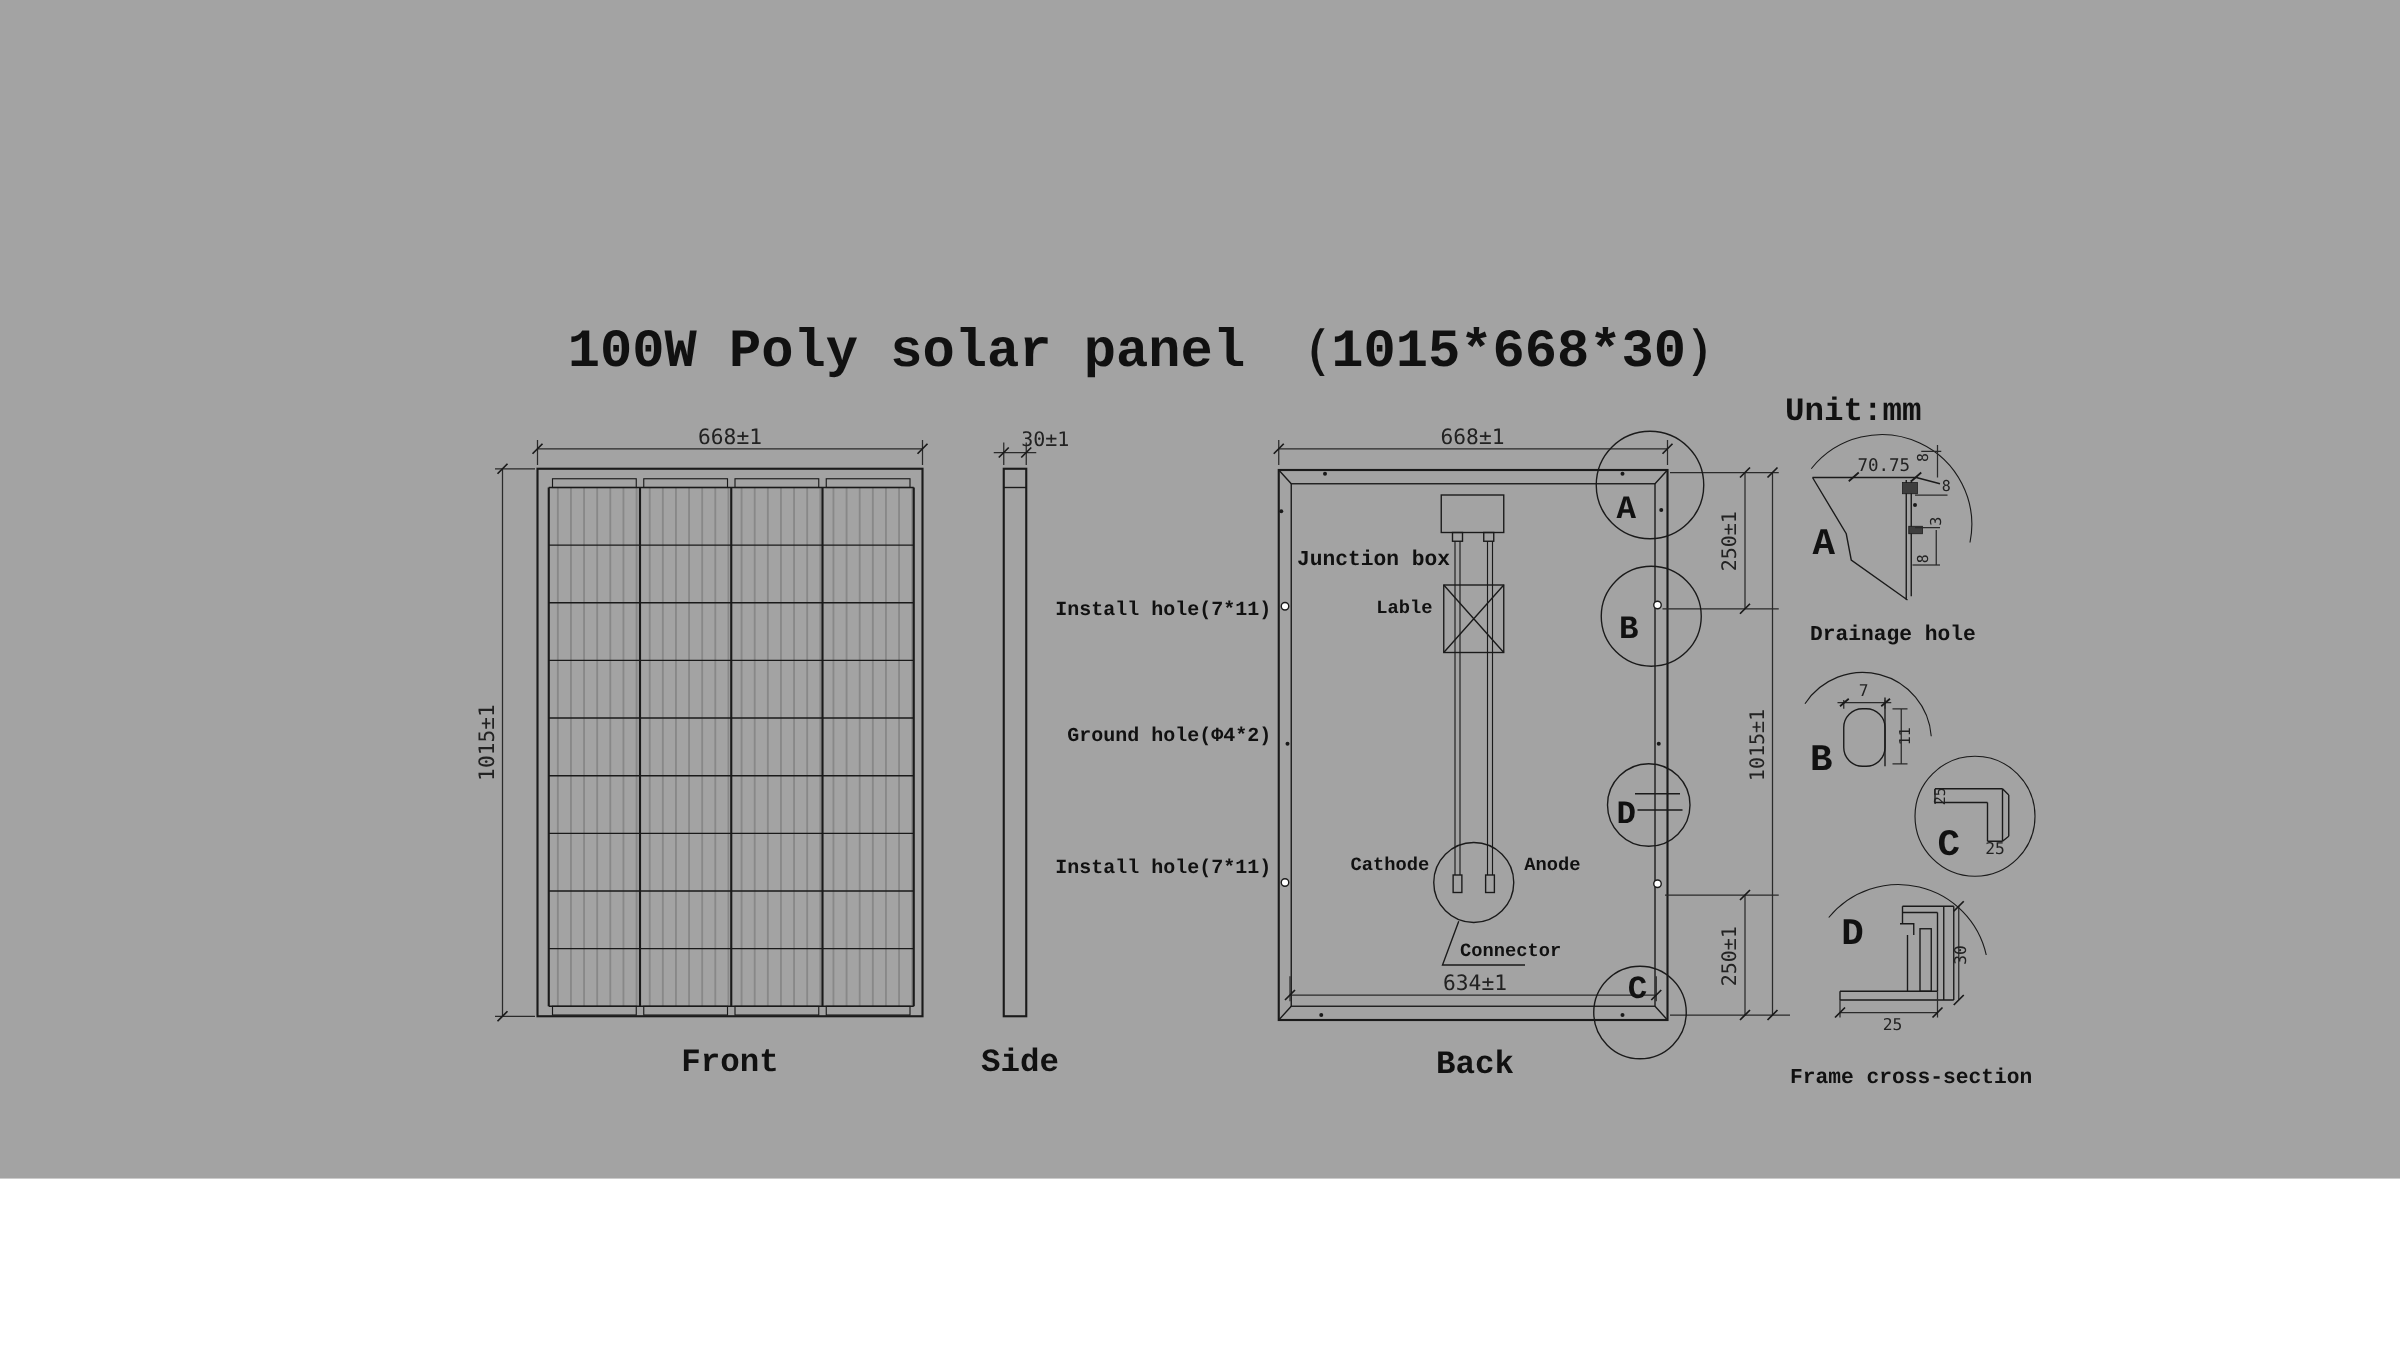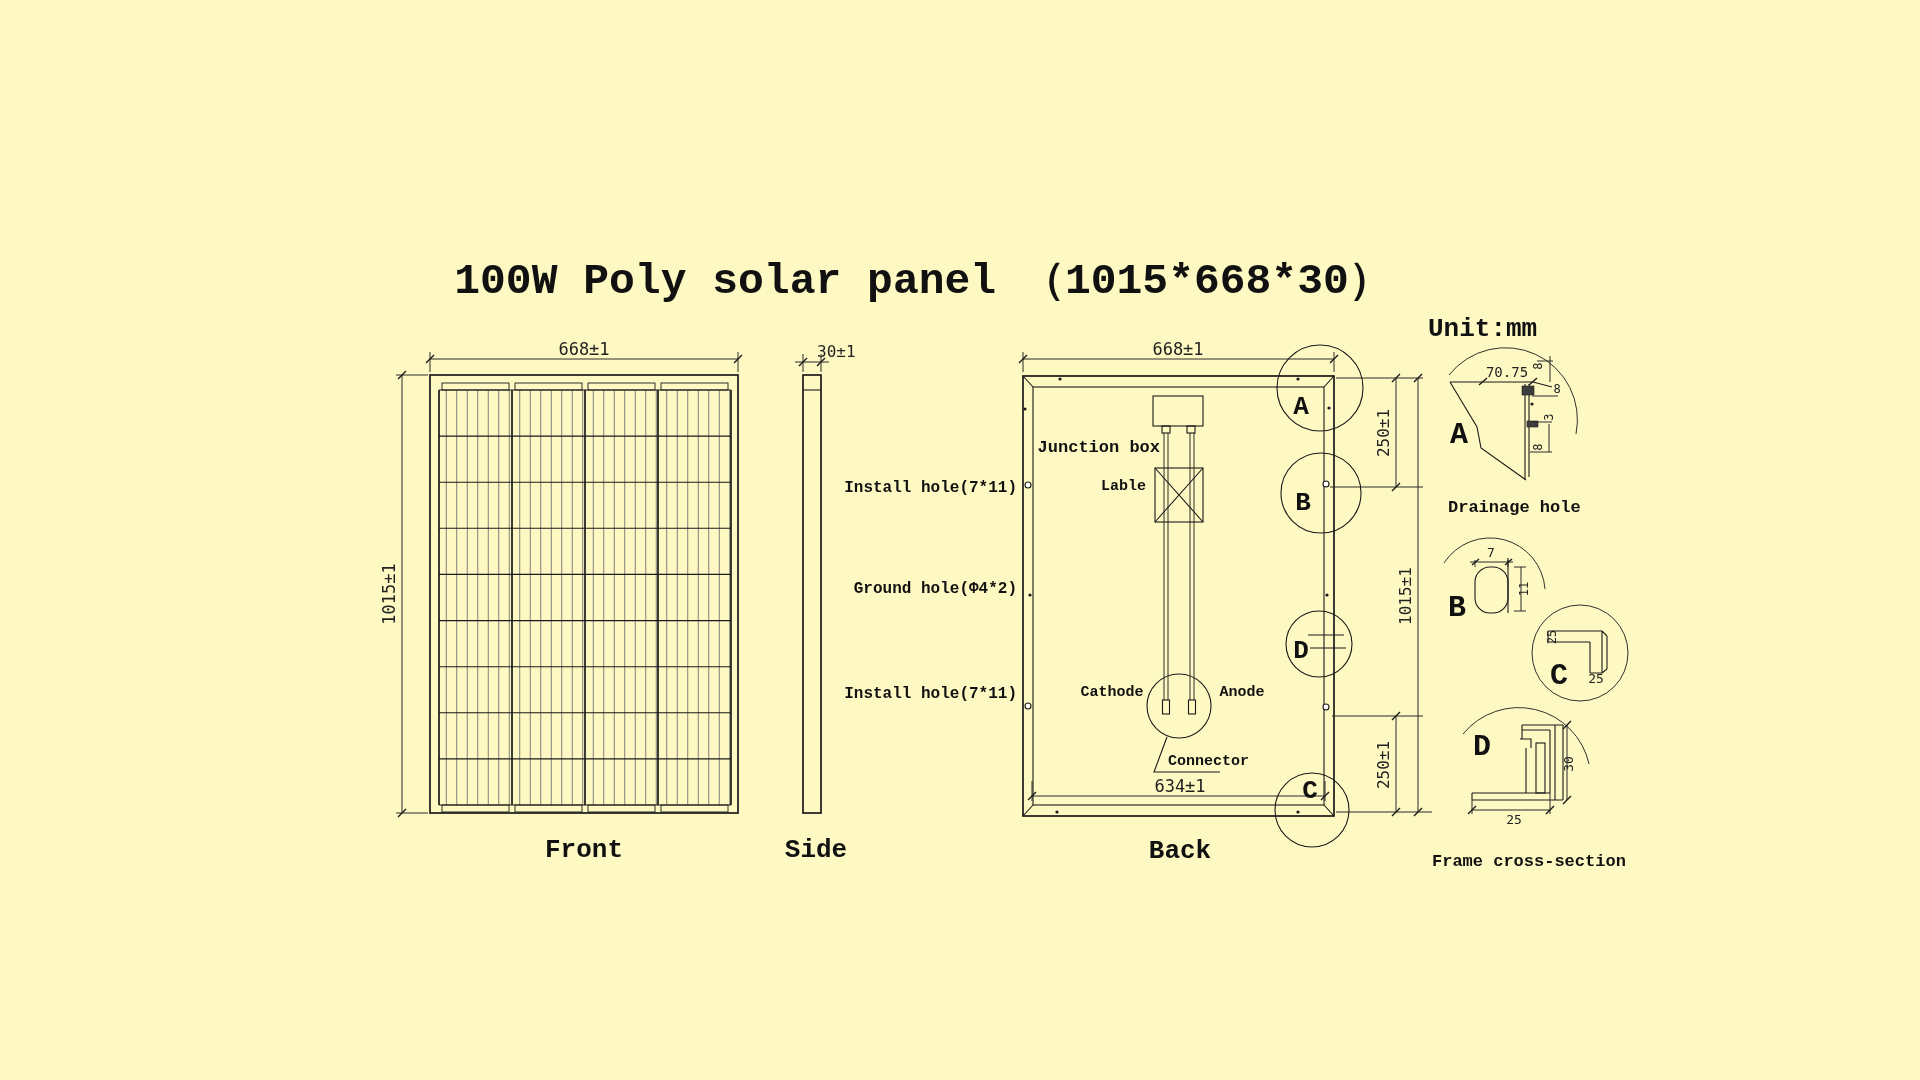--- a/index.html
+++ b/index.html
@@ -1,16 +1,16 @@
 <!DOCTYPE html>
 <html><head>
 <meta charset="utf-8">
 <style>
   html,body{margin:0;padding:0;background:#ffffff;}
-  .stage{position:relative;width:1920px;height:1080px;background:#fef9c3;overflow:hidden;}
+  .stage{position:relative;width:1920px;height:943px;background:#a3a3a3;overflow:hidden;}
   svg{display:block;}
   .ln{stroke:#1a1a1a;stroke-width:1.1;fill:none;}
   .ln2{stroke:#1a1a1a;stroke-width:1.7;fill:none;}
   .thin{stroke:#1a1a1a;stroke-width:0.9;fill:none;}
   .dimln{stroke:#2a2a2a;stroke-width:1;fill:none;}
   .tick{stroke:#1a1a1a;stroke-width:1.4;fill:none;}
   .lbl{font-family:"Liberation Mono", monospace;font-weight:bold;fill:#111;}
   .dim{font-family:"DejaVu Sans Mono", monospace;fill:#222;font-weight:normal;}
   .holefill{fill:#ffffff;stroke:#1a1a1a;stroke-width:1.1;}
   .dot{fill:#1a1a1a;stroke:none;}

